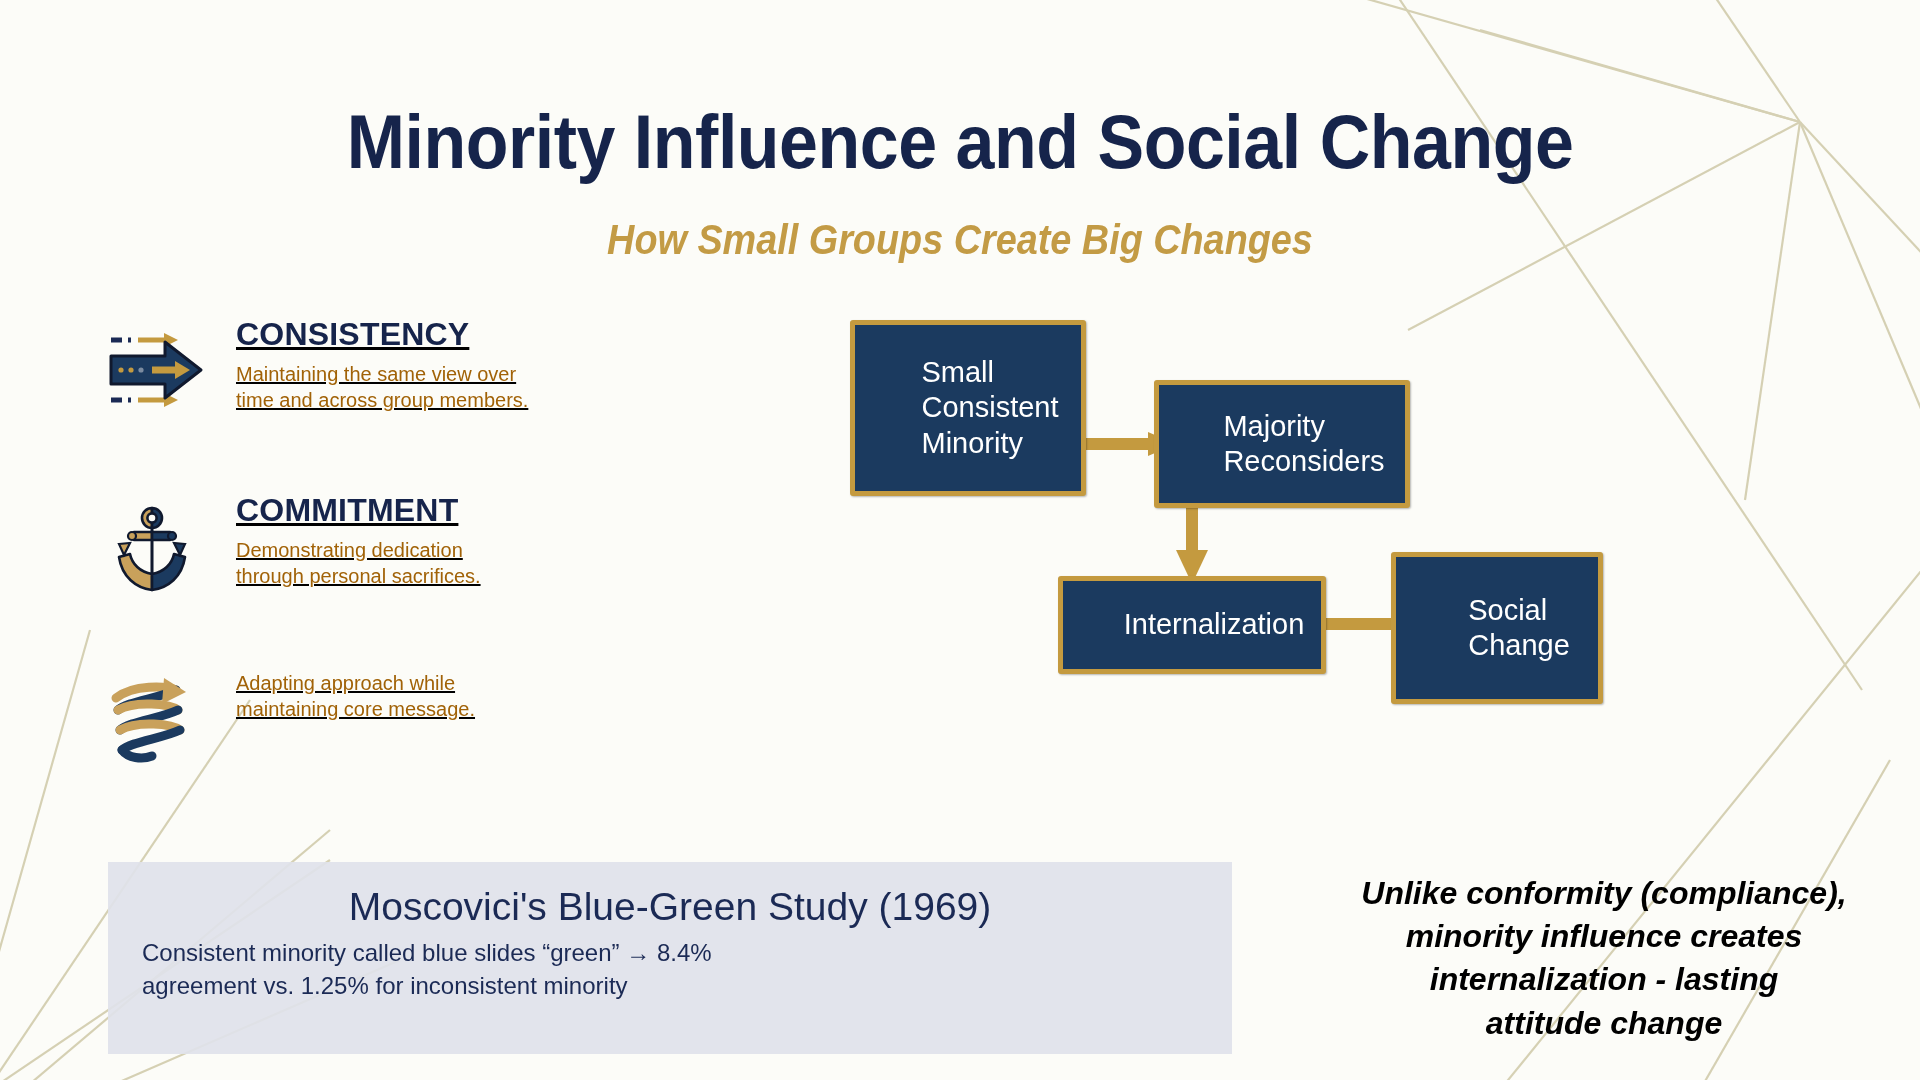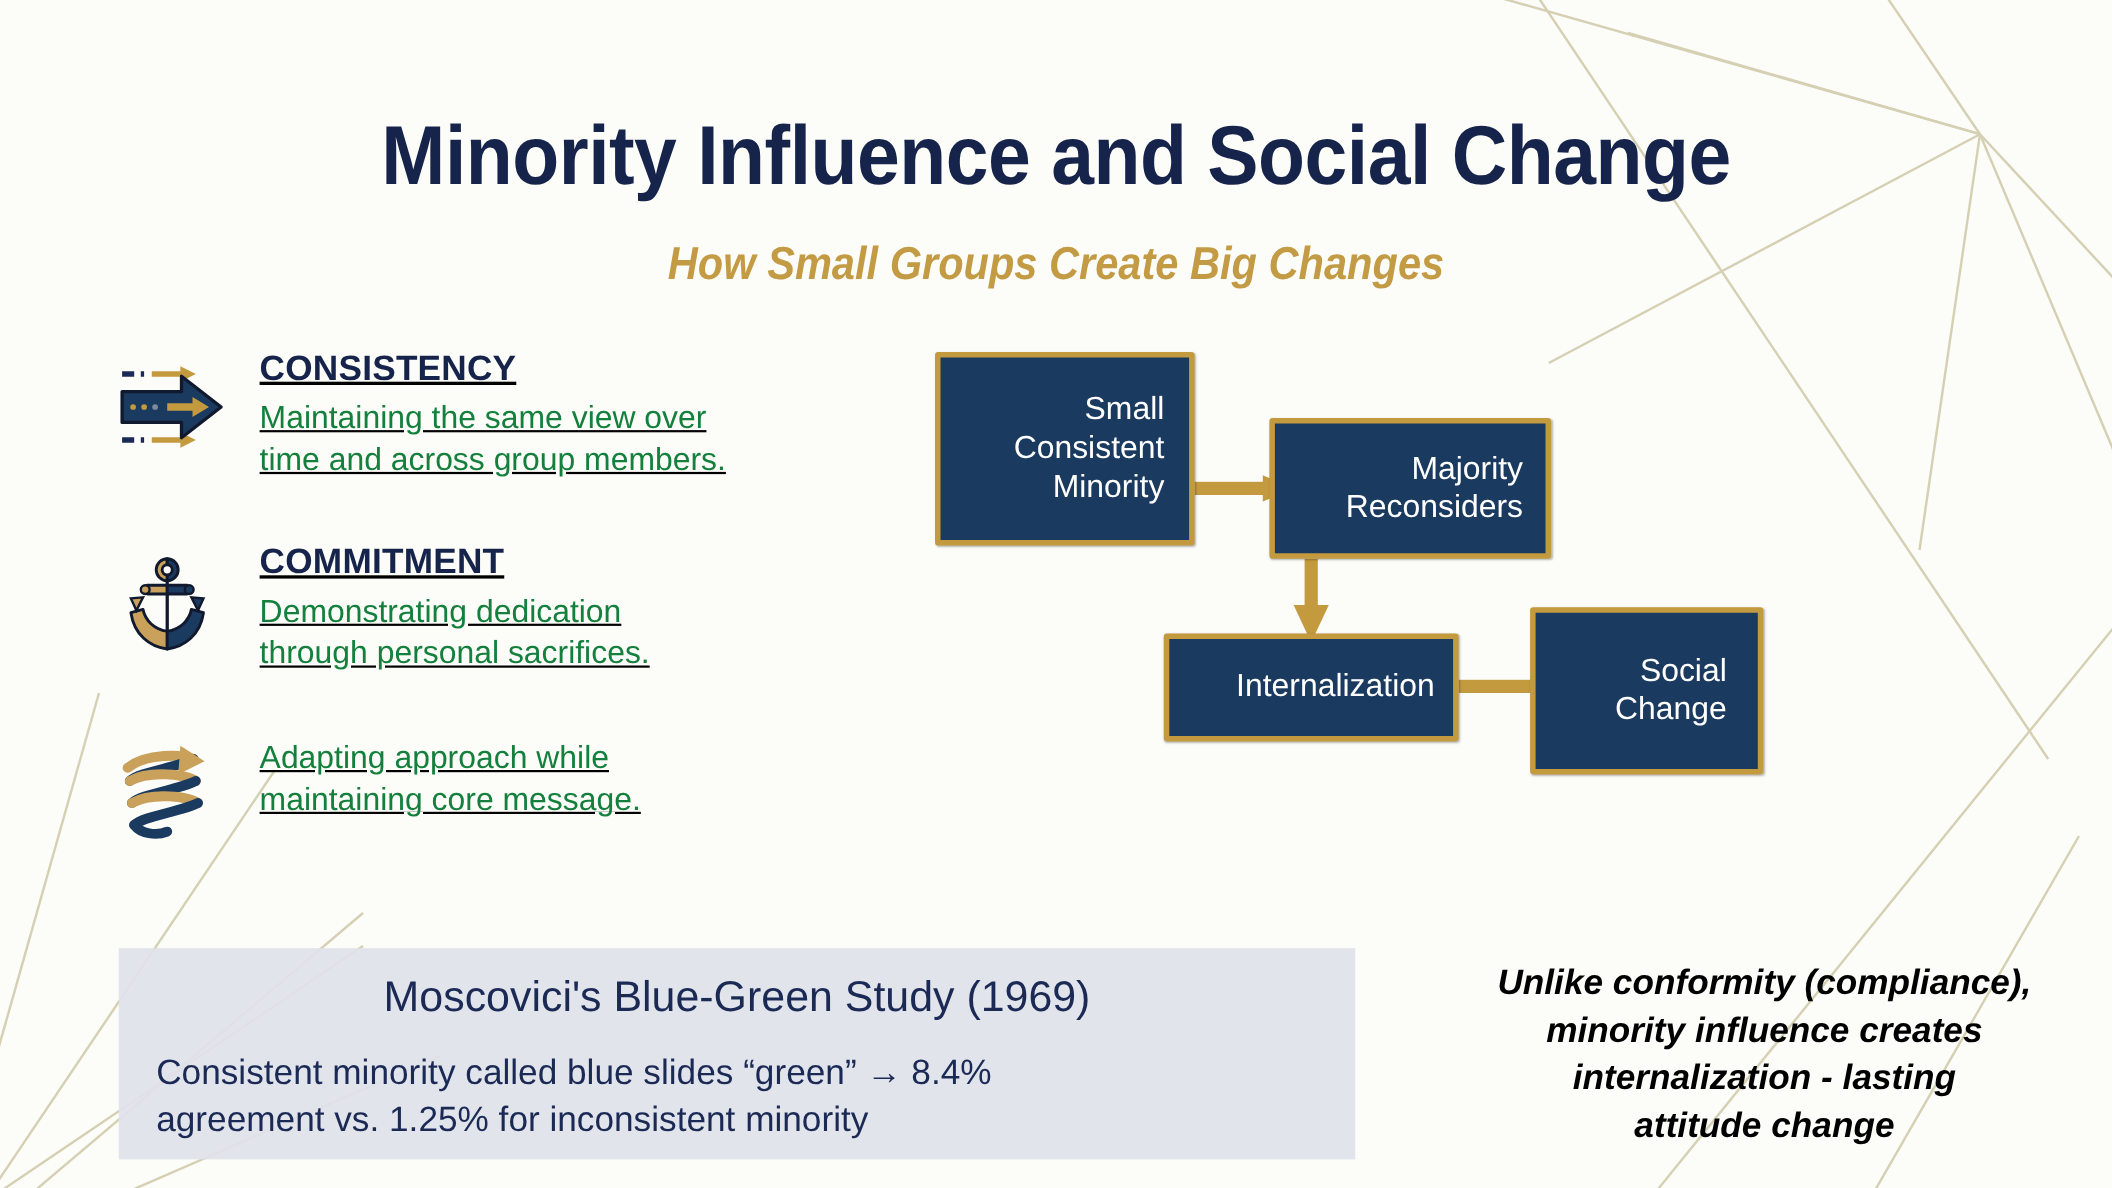--- a/index.html
+++ b/index.html
@@ -79,22 +79,22 @@
     font-family: "Liberation Sans", sans-serif;
     font-size: 32px;
     font-weight: bold;
     color: #16244B;
     letter-spacing: 0.2px;
     line-height: 1.05;
     margin-bottom: 9px;
   }
   .feature-desc {
     font-family: "Liberation Sans Narrow", "Liberation Sans", sans-serif;
-    font-size: 29px;
-    color: #15803d;
+    font-size: 20px;
+    color: #a16207;
     line-height: 1.32;
     white-space: pre-line;
   }
 
   
   #flow {
     position: absolute;
     left: 850px;
     top: 320px;
     width: 1020px;
@@ -102,21 +102,21 @@
   }
   .flow-box {
     position: absolute;
     background: #1B3A5F;
     border: 5px solid #C49A3F;
     border-radius: 3px;
     box-sizing: border-box;
     display: flex;
     align-items: center;
     justify-content: center;
-    text-align: right;
+    text-align: left;
     color: #FFFFFF;
     font-family: "Liberation Sans", sans-serif;
     font-size: 29px;
     line-height: 1.22;
     white-space: pre-line;
     box-shadow: 1px 1px 2px rgba(0,0,0,0.28);
     padding-left: 44px;
   }
   #box-minority   { left: 0px;   top: 0px;   width: 236px; height: 176px; }
   #box-majority   { left: 304px; top: 60px;  width: 256px; height: 128px; }
@@ -135,23 +135,23 @@
     padding: 24px 34px 0 34px;
   }
   #study-title {
     font-family: "Liberation Sans Narrow", "Liberation Sans", sans-serif;
     font-size: 39px;
     color: #1B2A55;
     line-height: 1.1;
     text-align: center;
   }
   #study-body {
-    margin-top: 24px;
-    font-family: "Liberation Sans Narrow", "Liberation Sans", sans-serif;
-    font-size: 32px;
+    margin-top: 8px;
+    font-family: "Liberation Sans Narrow", "Liberation Sans", sans-serif;
+    font-size: 24px;
     color: #1B2A55;
     line-height: 1.36;
     white-space: pre-line;
   }
 
   
   #key-note {
     position: absolute;
     left: 1336px;
     top: 872px;

